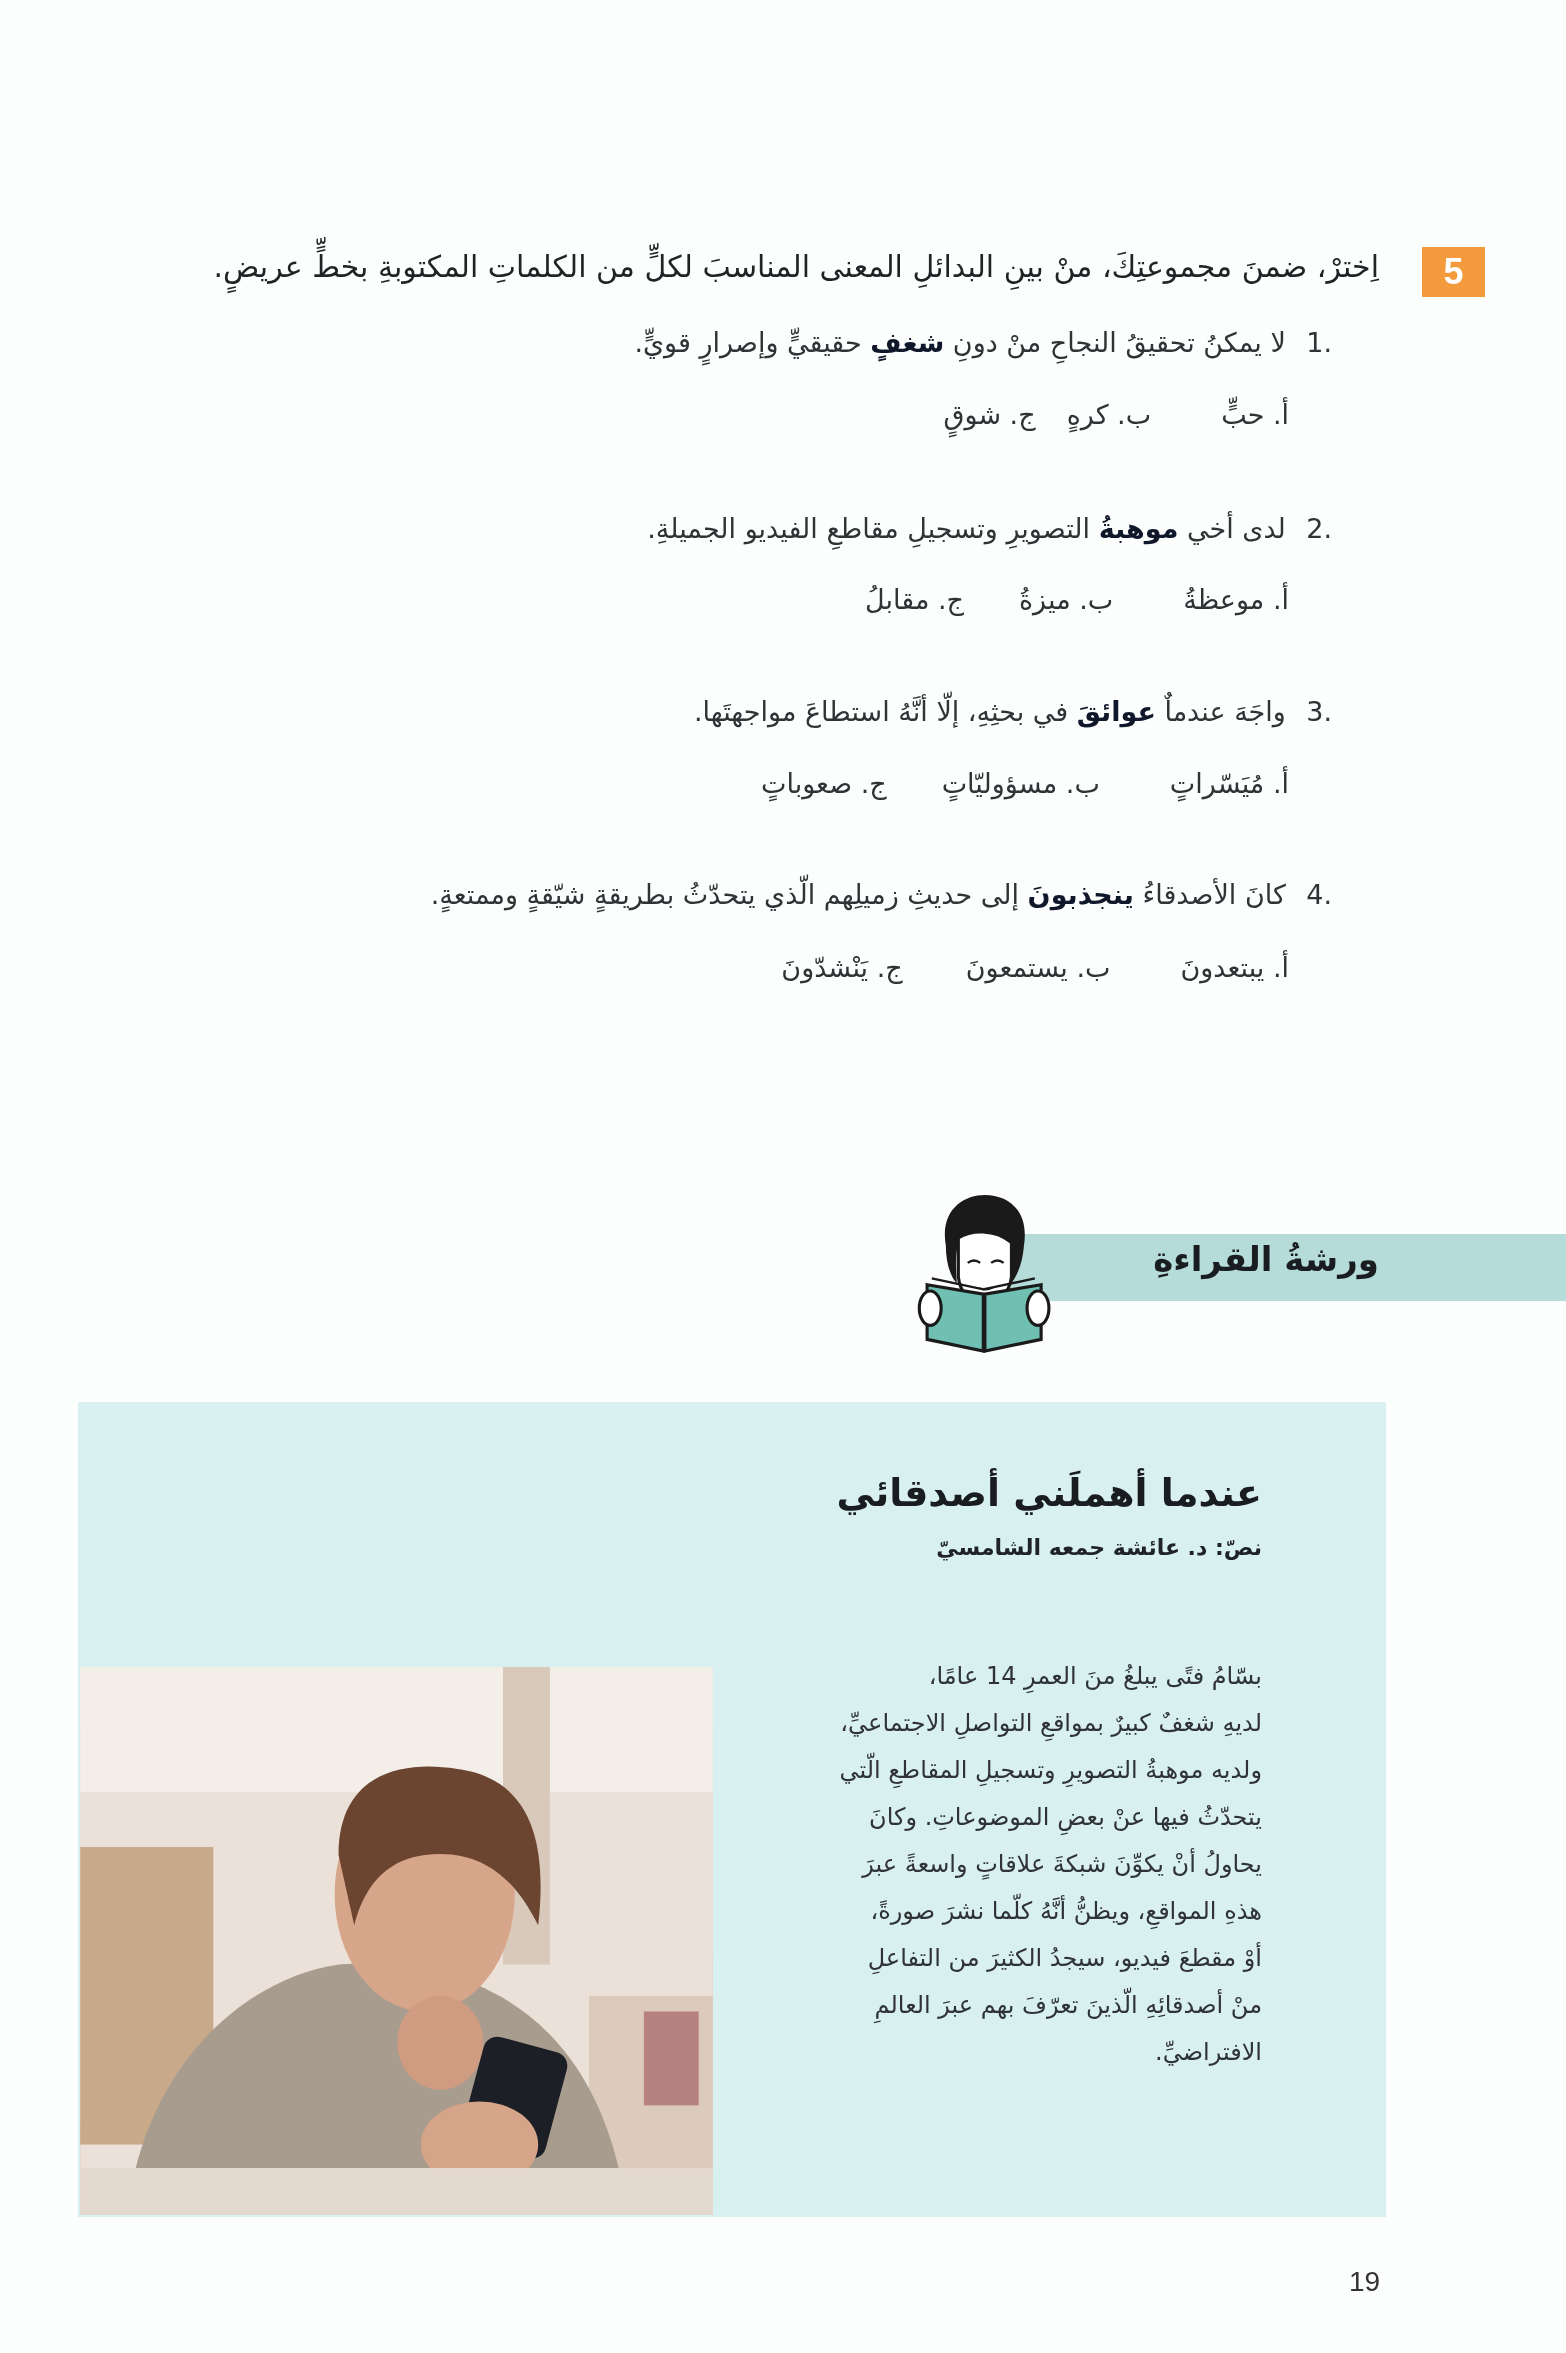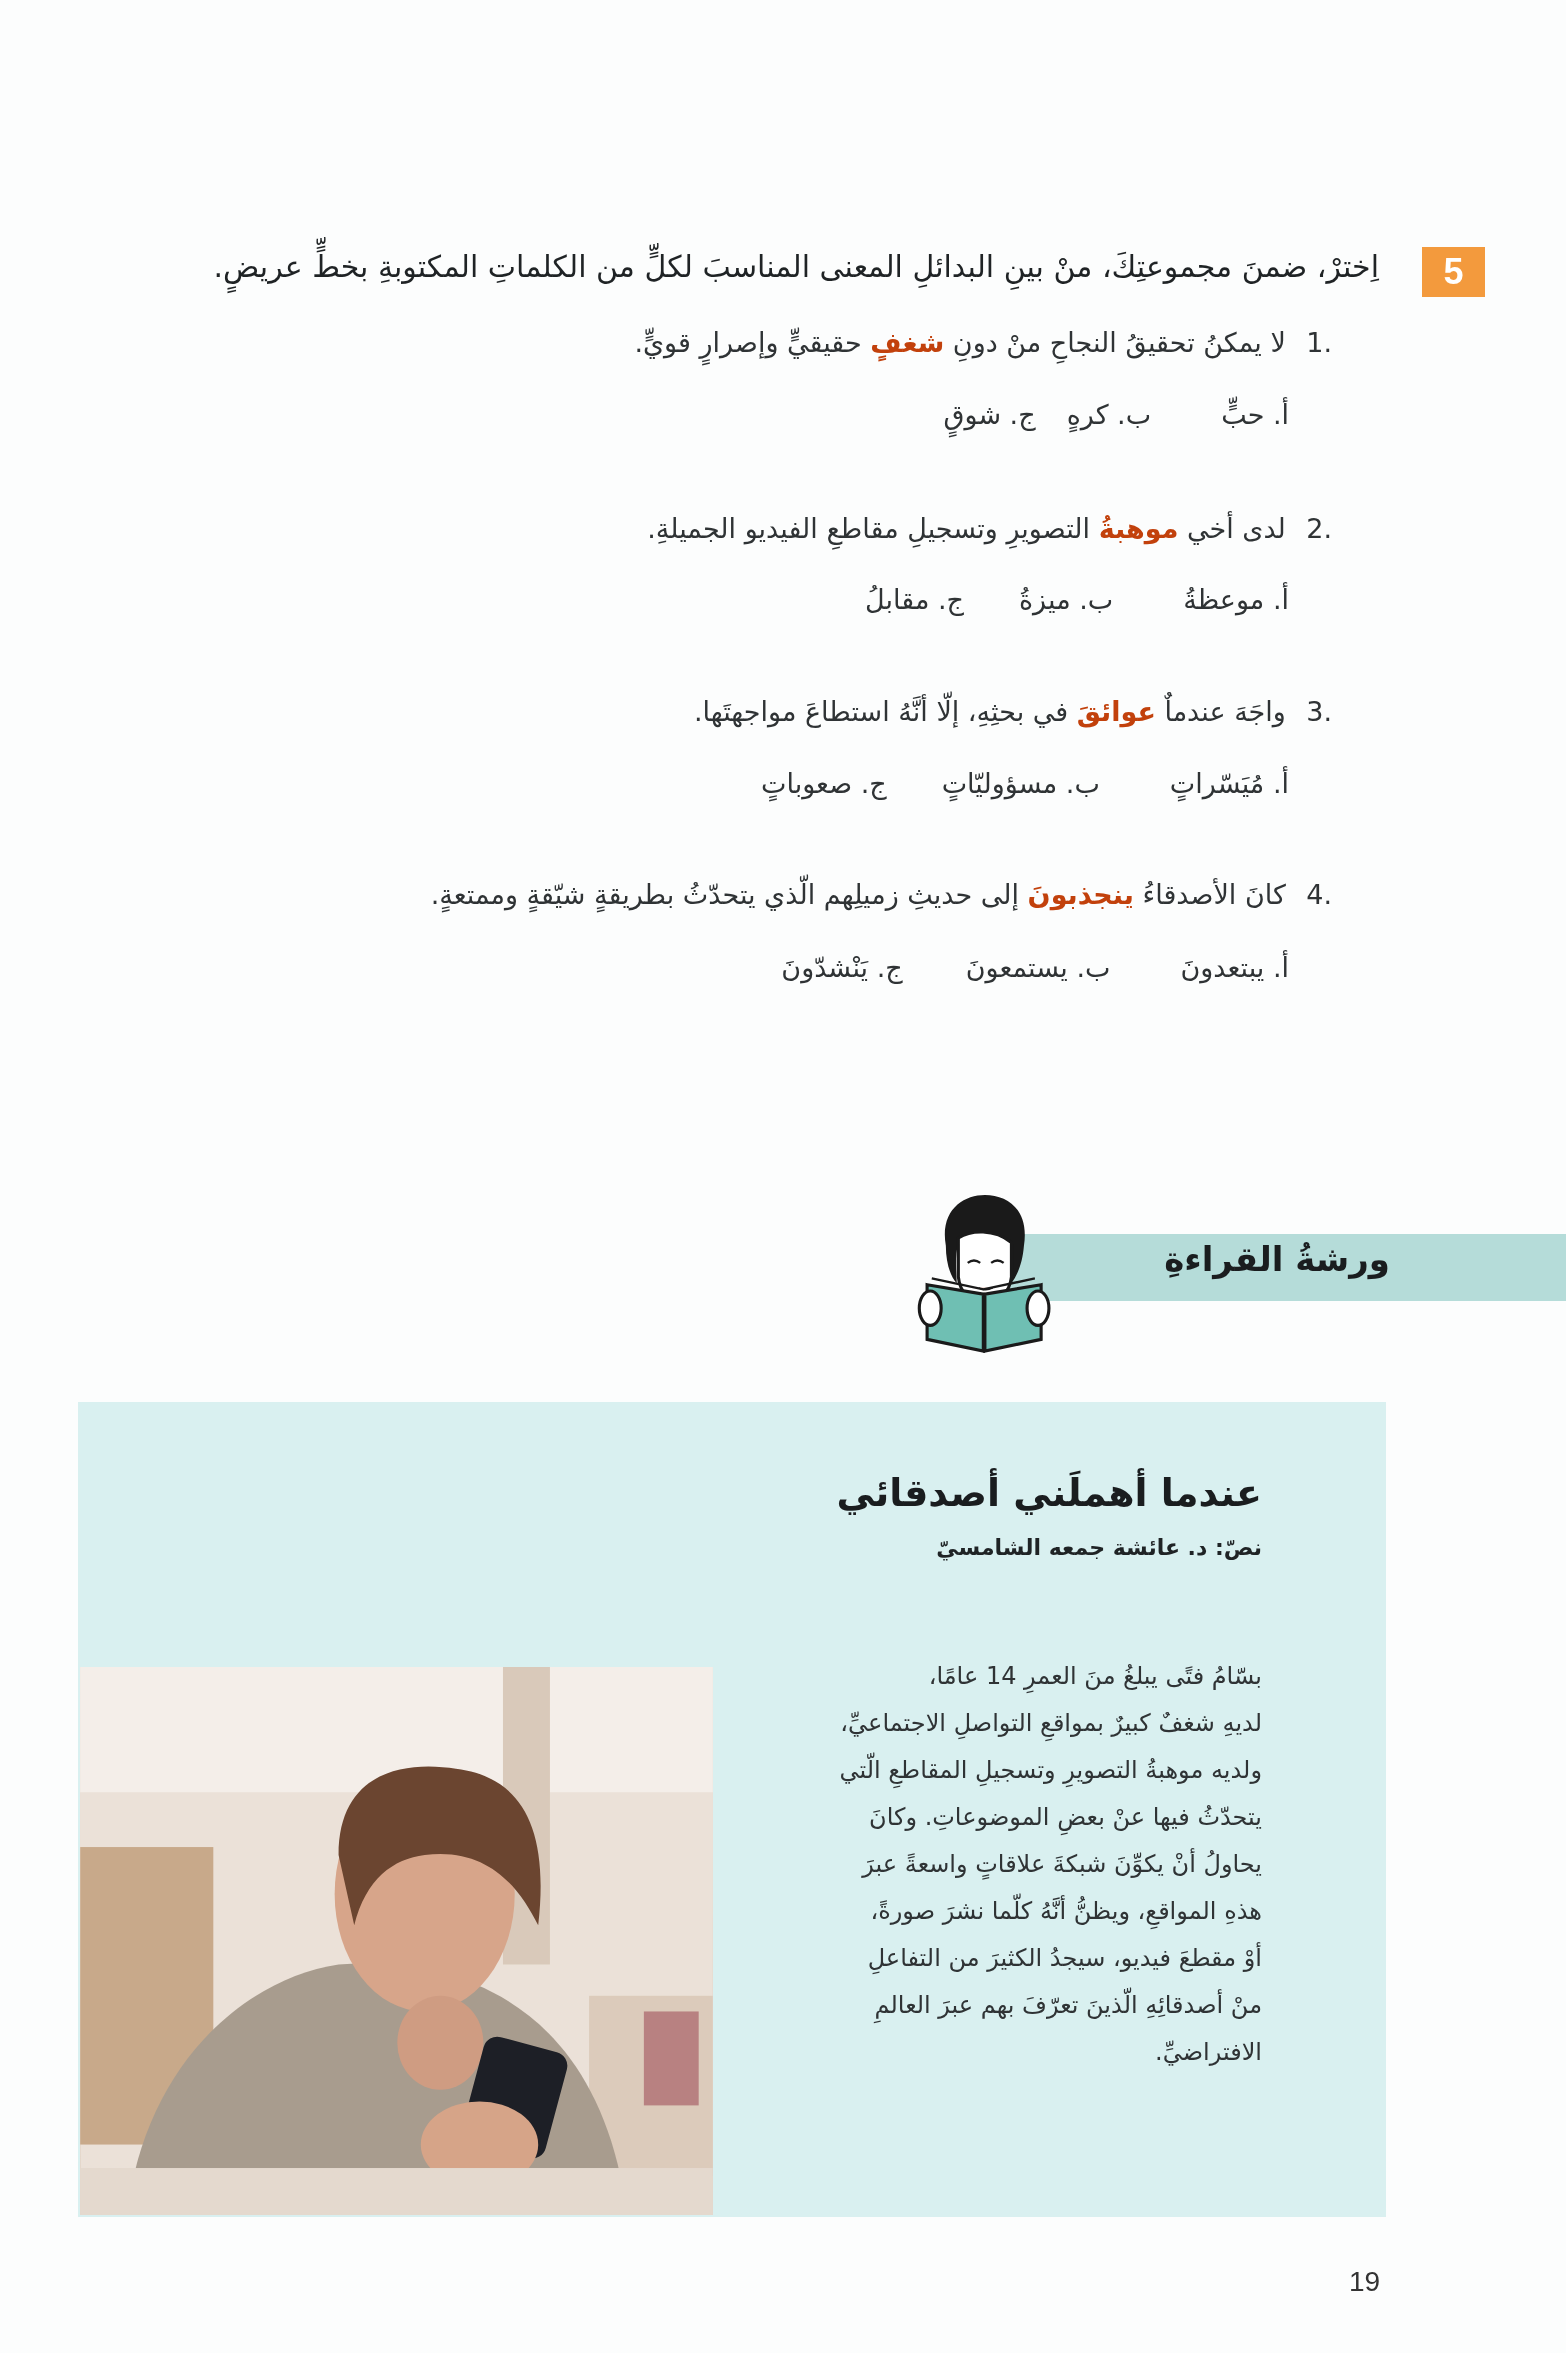--- a/index.html
+++ b/index.html
@@ -18,31 +18,31 @@
     font-family: "Liberation Sans", sans-serif;
   }
   .ex-title {
     position: absolute; right: 188px; top: 249px; width: 1222px;
     font-size: 30px; font-weight: normal; color: #1f2325; 
     white-space: nowrap;
   }
 
   .q { position: absolute; right: 235px; font-size: 27px; color: #2f3335; white-space: nowrap; }
   .q .num { display: inline-block; margin-left: 20.4px; direction: ltr; }
-  .q b { color: #c2410c; }
+  .q b { color: #0f172a; }
   .opts { position: absolute; right: 235px; font-size: 27px; color: #2f3335; white-space: nowrap; display: flex; flex-direction: row; }
   .opts span { margin-left: 70px; }
 
   
   .banner {
     position: absolute; left: 995px; top: 1234px; width: 572px; height: 67px;
     background: #b5dcd9;
   }
   .banner-title {
-    position: absolute; right: 177px; top: 1239px; font-size: 34px; font-weight: bold;
+    position: absolute; right: 188px; top: 1239px; font-size: 34px; font-weight: bold;
     color: #1a1d1f;
   }
   .reader-icon { position: absolute; left: 916px; top: 1191px; width: 137px; height: 164px; }
 
   
   .passage-box {
     position: absolute; left: 78px; top: 1402px; width: 1308px; height: 815px;
     background: #d9f0f0;
   }
   .story-title {

